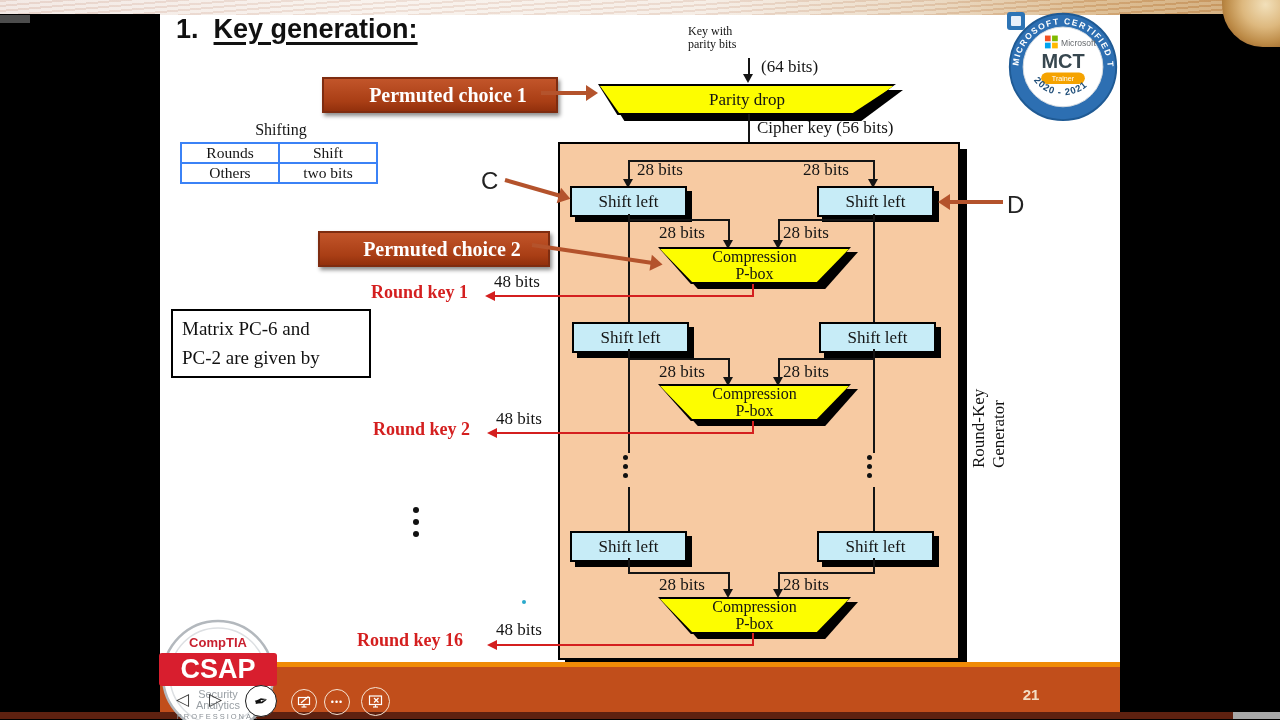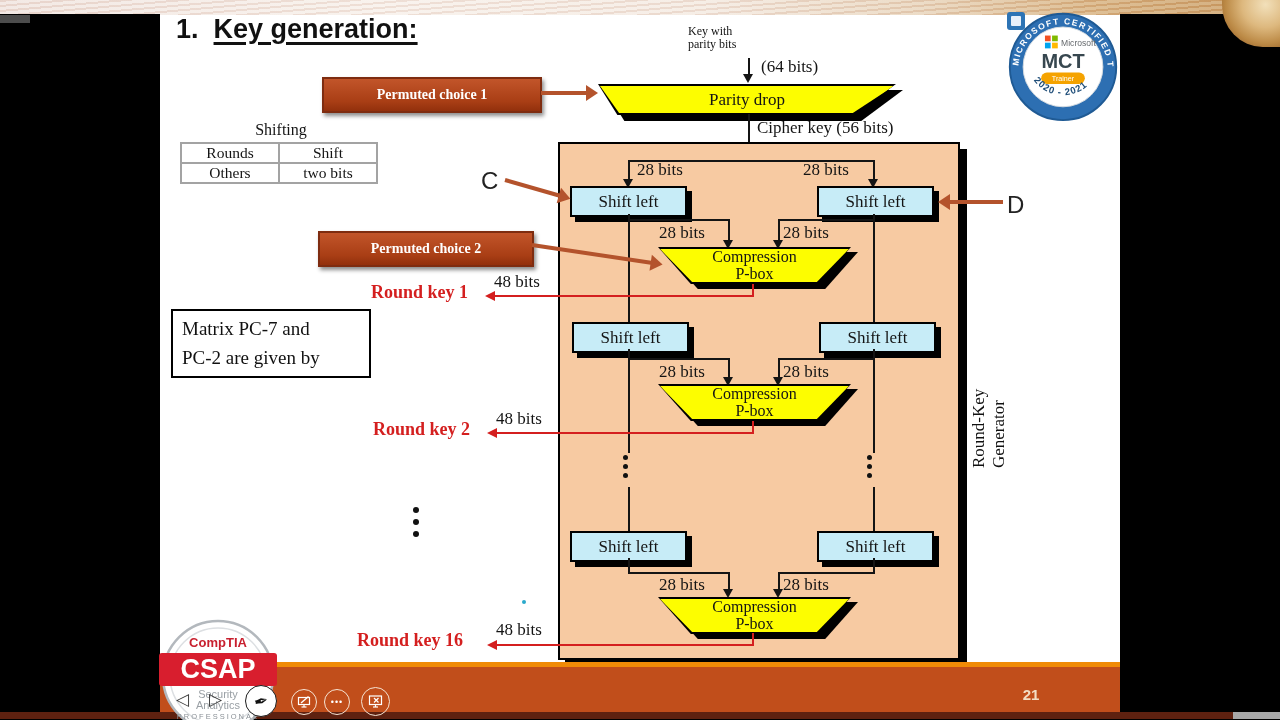--- a/index.html
+++ b/index.html
@@ -31,34 +31,34 @@
   .rahl{width:0;height:0;border-top:5px solid transparent;border-bottom:5px solid transparent;border-right:10px solid #d41f1f;}
   
   .bigbox{left:558px;top:142px;width:398px;height:514px;background:#f7caa2;border:2px solid #000;box-shadow:7px 7px 0 #000;}
   .sbox{width:113px;height:27px;background:#c7ecf7;border:2px solid #000;box-shadow:5px 5px 0 #000;
         display:flex;align-items:center;justify-content:center;font-size:17px;}
   .trap-sh{position:absolute;background:#000;}
   .clipPD{clip-path:polygon(0 0,100% 0,86% 100%,6.5% 100%);}
   .clipPB{clip-path:polygon(0 0,100% 0,83% 100%,17% 100%);}
   .trap-in{position:absolute;inset:2px;background:#fdfd00;display:flex;flex-direction:column;align-items:center;justify-content:center;}
   .pclabel{background:linear-gradient(180deg,#c2552a 0%,#a93e15 70%,#92300c 100%);border:2px solid #7e2c10;
-    color:#fff;font-weight:bold;font-size:14px;display:flex;align-items:center;justify-content:center;
-    box-shadow:2px 3px 4px rgba(0,0,0,.45);}
+    color:#fff;font-weight:bold;font-size:20px;display:flex;align-items:center;justify-content:center;
+    box-shadow:2px 3px 4px rgba(0,0,0,.45);padding-left:16px;}
   .rkey{color:#d41f1f;font-weight:bold;font-size:18px;}
   .barrow{height:4px;background:#b4532c;transform-origin:left center;}
   .barrow:after{content:'';position:absolute;right:-10px;top:-6px;
     border-left:12px solid #b4532c;border-top:8px solid transparent;border-bottom:8px solid transparent;}
   .barrowL{height:4px;background:#b4532c;}
   .barrowL:before{content:'';position:absolute;left:-10px;top:-6px;
     border-right:12px solid #b4532c;border-top:8px solid transparent;border-bottom:8px solid transparent;}
   .dotcol{display:flex;flex-direction:column;align-items:center;}
   .dotcol span{border-radius:50%;background:#111;display:block;}
   .notebox{border:2px solid #000;font-size:19px;line-height:1.5;padding:4px 9px;color:#111;}
   table.shift{border-collapse:collapse;font-size:15.5px;}
-  table.shift td{border:2px solid #a3a3a3;width:96px;height:17px;text-align:center;padding:0;}
+  table.shift td{border:2px solid #3b82f6;width:96px;height:17px;text-align:center;padding:0;}
   .vtext{writing-mode:vertical-rl;transform:rotate(180deg);font-size:17px;color:#111;}
   .circbtn{border:1.4px solid #f6e4d4;border-radius:50%;display:flex;align-items:center;justify-content:center;color:#fff;}
   .pencirc{background:#fff;border:1px solid #1c1c1c;border-radius:50%;display:flex;align-items:center;justify-content:center;}
 </style>
 </head>
 <body>
 
 <div class="abs slide"></div>
 <div class="abs topstrip"></div>
 <div class="abs sidebarL"></div>
@@ -236,21 +236,21 @@
         <td>Shift</td>
       </tr>
   <tr>
         <td>Others</td>
         <td>two bits</td>
       </tr>
 </tbody>
   </table>
 
 <div class="abs notebox ser" style="left:171px;top:309px;width:178px;">
-  <div>Matrix PC-7 and</div>
+  <div>Matrix PC-6 and</div>
   <div>PC-2 are given by</div>
 </div>
 
 <div class="abs" style="left:1007px;top:12px;width:18px;height:18px;background:#2d74b5;border-radius:3px;">
     <div style="position:absolute;inset:4px;background:#e8f0fa;border-radius:1px;"></div>
   </div>
 <svg class="abs" style="left:1006px;top:8px;" width="114" height="114" viewBox="0 0 120 120">
   <defs>
     <path id="arcTop" d="M 13,64 A 47,47 0 1 1 107,64"></path>
     <path id="arcBot" d="M 24,66 A 38,38 0 0 0 96,66"></path>

